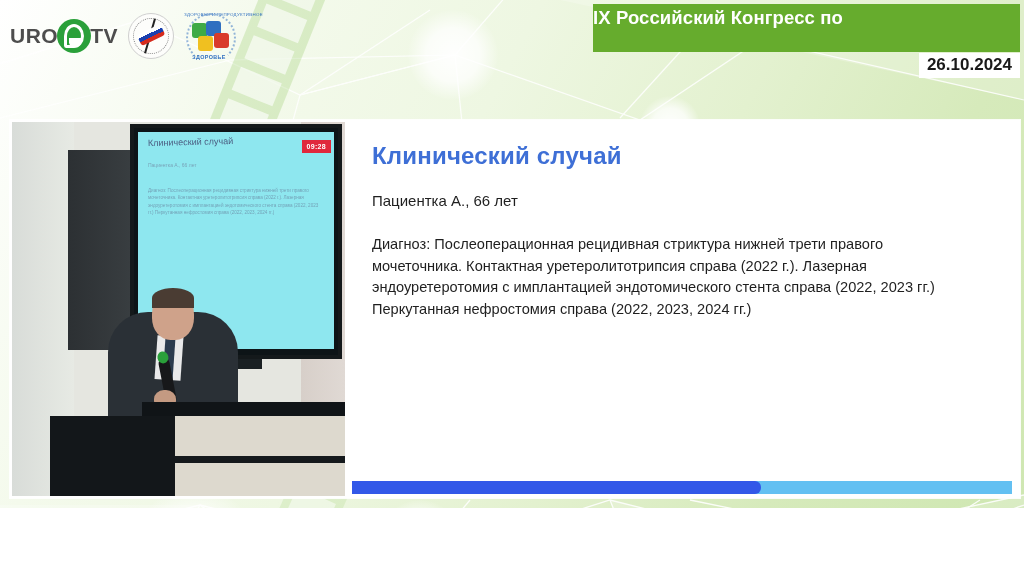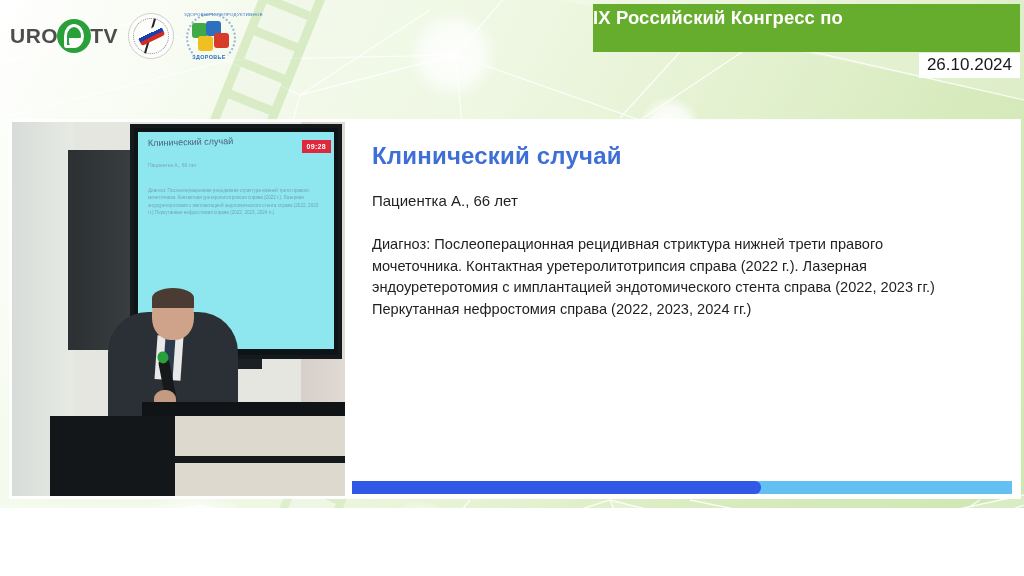--- a/index.html
+++ b/index.html
@@ -215,21 +215,21 @@
     line-height: 22.5px;
     letter-spacing: 0.1px;
     z-index: 6;
   }
   .date-badge {
     position: absolute;
     right: 4px;
     top: 53px;
     background: #ffffff;
     color: #1a1a1a;
-    font-weight: normal;
+    font-weight: bold;
     font-size: 17px;
     padding: 2px 8px 3px 8px;
     line-height: 20px;
     z-index: 6;
   }
 
   
   .content-card {
     position: absolute;
     left: 10px;

